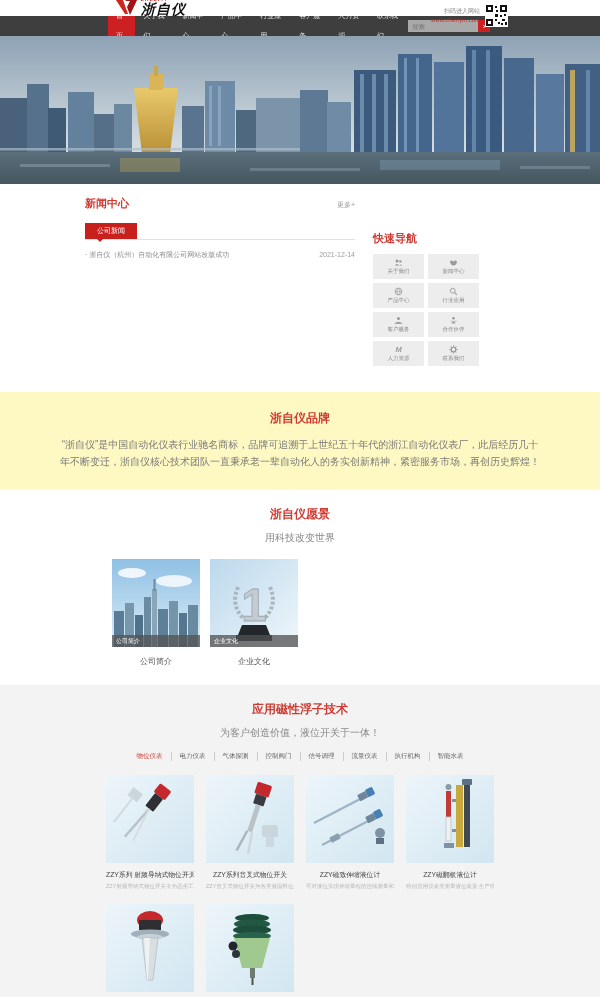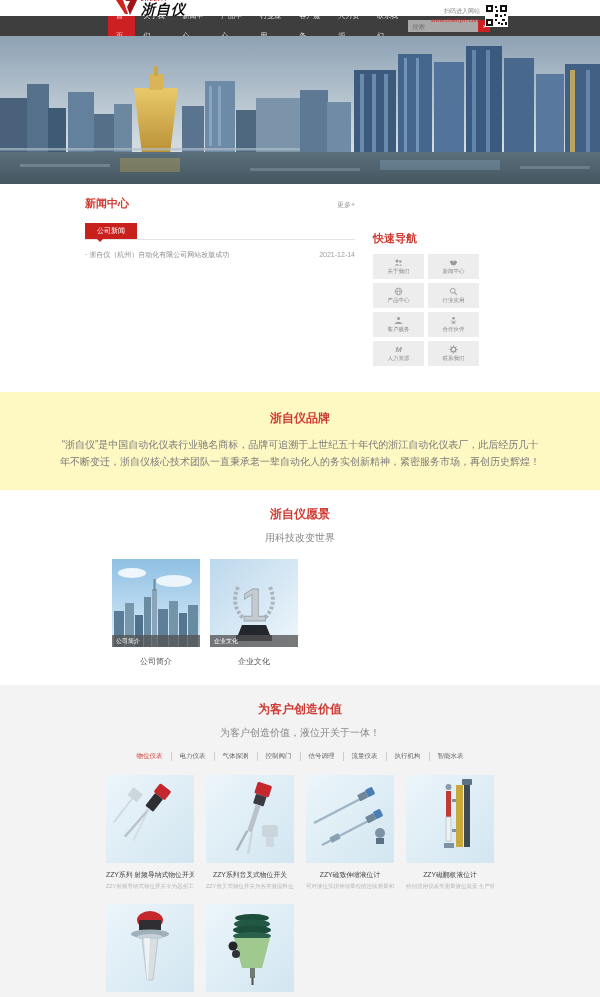--- a/index.html
+++ b/index.html
@@ -346,21 +346,21 @@
         <span class="voverlay">企业文化</span>
       </div>
       <div class="vcap">企业文化</div>
     </div>
 
 
   </div>
 </div>
 
 <div class="sec-products">
-  <div class="sec-title">为客户创造价值</div>
+  <div class="sec-title">应用磁性浮子技术</div>
   <div class="vision-sub">为客户创造价值，液位开关于一体！</div>
 
   <div class="ptabs">
     <span class="ptab active">物位仪表</span>
     <span class="ptab">电力仪表</span>
     <span class="ptab">气体探测</span>
     <span class="ptab">控制阀门</span>
     <span class="ptab">信号调理</span>
     <span class="ptab">流量仪表</span>
     <span class="ptab">执行机构</span>

